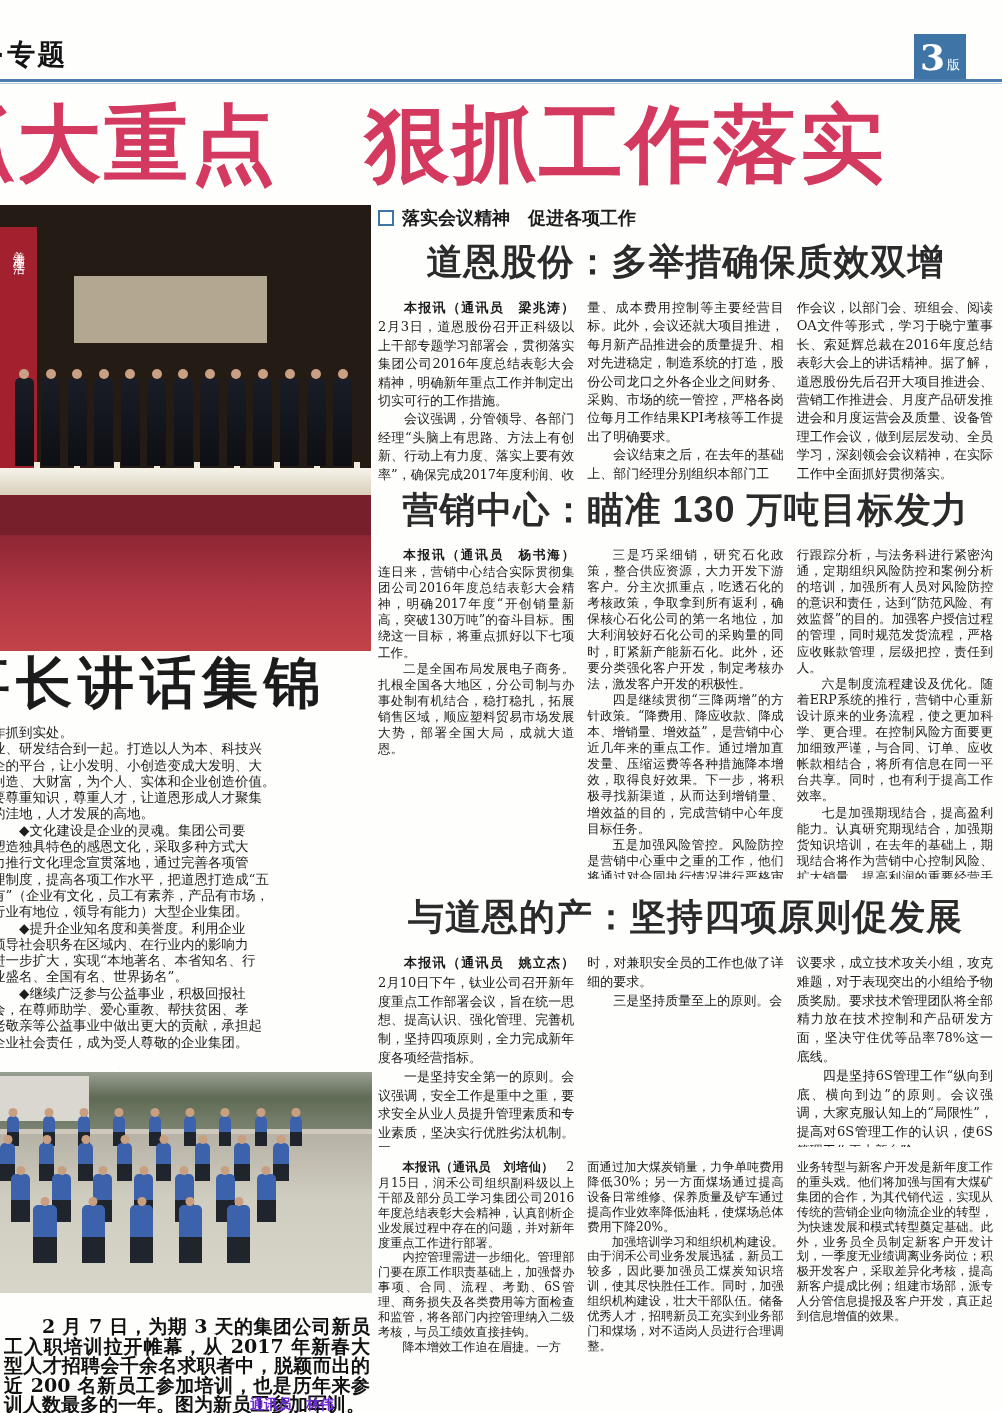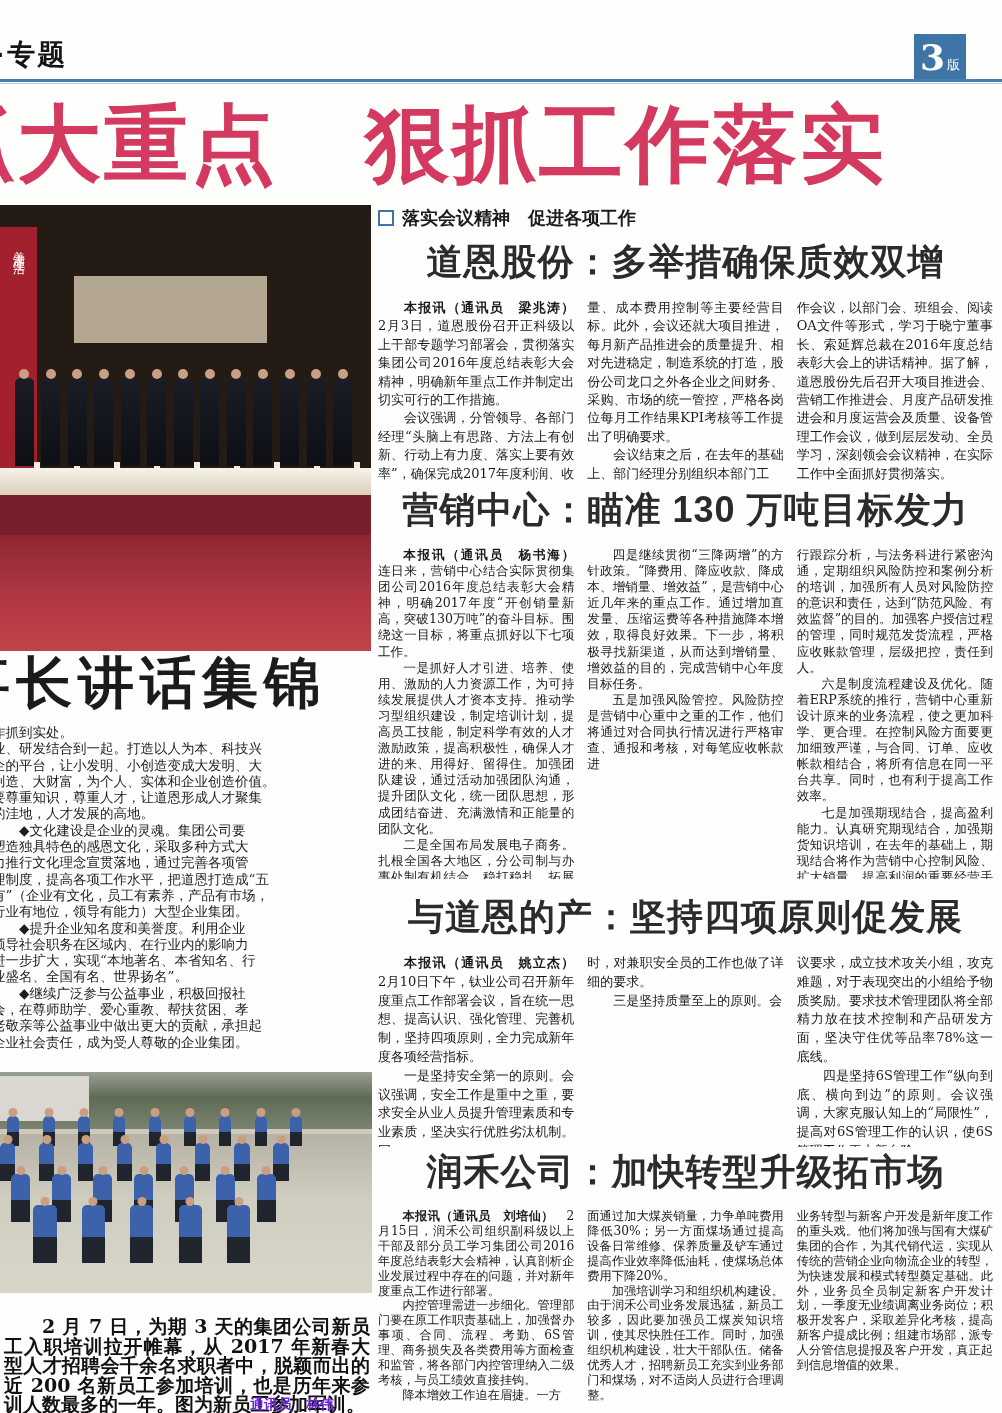--- a/index.html
+++ b/index.html
@@ -79,21 +79,21 @@
   .art-body{display:flex;gap:13px;overflow:hidden;margin-top:12px;}
   .art1 .art-body{height:184px;} .art2 .art-body{height:332px;}
   .art3 .art-body{height:193px;} .art4 .art-body{height:209px;}
   .colm{flex:1;text-align:justify;}
   .art1 .colm{font-size:13px;line-height:18.4px;}
   .art2 .colm{font-size:12.6px;line-height:16.1px;}
   .art3 .colm{font-size:13px;line-height:18.8px;}
   .art4 .colm{font-size:12.2px;line-height:14.9px;}
   .colm p{margin:0;}
   .colm p.ind{text-indent:2em;}
-  .colm b.lead{font-family:Liberation Serif, serif;font-weight:bold;}
+  .colm b.lead{font-family:Liberation Mono, monospace;font-weight:bold;}
 </style>
 </head>
 <body>
 
 <div class="page">
 
   <div class="section-label">·专题</div>
   <div class="page-badge">
     <span class="num">3</span>
     <span class="suffix">版</span>
@@ -216,24 +216,24 @@
           <p>作会议，以部门会、班组会、阅读OA文件等形式，学习于晓宁董事长、索延辉总裁在2016年度总结表彰大会上的讲话精神。据了解，道恩股份先后召开大项目推进会、营销工作推进会、月度产品研发推进会和月度运营会及质量、设备管理工作会议，做到层层发动、全员学习，深刻领会会议精神，在实际工作中全面抓好贯彻落实。</p>
         </div>
       </div>
   </section>
 
   <section class="art art2">
     <h2 class="art-head">营销中心：瞄准 130 万吨目标发力</h2>
     <div class="art-body">
         <div class="colm">
           <p class="ind"><b class="lead">本报讯（通讯员　杨书海）　</b>连日来，营销中心结合实际贯彻集团公司2016年度总结表彰大会精神，明确2017年度“开创销量新高，突破130万吨”的奋斗目标。围绕这一目标，将重点抓好以下七项工作。</p>
-          <p class="ind">一是抓好人才引进、培养、使用、激励的人力资源工作，为可持续发展提供人才资本支持。推动学习型组织建设，制定培训计划，提高员工技能，制定科学有效的人才激励政策，提高积极性，确保人才进的来、用得好、留得住。加强团队建设，通过活动加强团队沟通，提升团队文化，统一团队思想，形成团结奋进、充满激情和正能量的团队文化。</p>
           <p class="ind">二是全国布局发展电子商务。扎根全国各大地区，分公司制与办事处制有机结合，稳打稳扎，拓展销售区域，顺应塑料贸易市场发展大势，部署全国大局，成就大道恩。</p>
         </div>
         <div class="colm">
+          <p class="ind">三是巧采细销，研究石化政策，整合供应资源，大力开发下游客户。分主次抓重点，吃透石化的考核政策，争取拿到所有返利，确保核心石化公司的第一名地位，加大利润较好石化公司的采购量的同时，盯紧新产能新石化。此外，还要分类强化客户开发，制定考核办法，激发客户开发的积极性。</p>
           <p class="ind">四是继续贯彻“三降两增”的方针政策。“降费用、降应收款、降成本、增销量、增效益”，是营销中心近几年来的重点工作。通过增加直发量、压缩运费等各种措施降本增效，取得良好效果。下一步，将积极寻找新渠道，从而达到增销量、增效益的目的，完成营销中心年度目标任务。</p>
           <p class="ind">五是加强风险管控。风险防控是营销中心重中之重的工作，他们将通过对合同执行情况进行严格审查、通报和考核，对每笔应收帐款进</p>
         </div>
         <div class="colm">
           <p>行跟踪分析，与法务科进行紧密沟通，定期组织风险防控和案例分析的培训，加强所有人员对风险防控的意识和责任，达到“防范风险、有效监督”的目的。加强客户授信过程的管理，同时规范发货流程，严格应收账款管理，层级把控，责任到人。</p>
           <p class="ind">六是制度流程建设及优化。随着ERP系统的推行，营销中心重新设计原来的业务流程，使之更加科学、更合理。在控制风险方面要更加细致严谨，与合同、订单、应收帐款相结合，将所有信息在同一平台共享。同时，也有利于提高工作效率。</p>
           <p class="ind">七是加强期现结合，提高盈利能力。认真研究期现结合，加强期货知识培训，在去年的基础上，期现结合将作为营销中心控制风险、扩大销量、提高利润的重要经营手段，被更加广泛地采用，但要杜绝风险，严格监控和管理。</p>
         </div>
       </div>
   </section>
@@ -250,21 +250,20 @@
           <p class="ind">三是坚持质量至上的原则。会</p>
         </div>
         <div class="colm">
           <p>议要求，成立技术攻关小组，攻克难题，对于表现突出的小组给予物质奖励。要求技术管理团队将全部精力放在技术控制和产品研发方面，坚决守住优等品率78%这一底线。</p>
           <p class="ind">四是坚持6S管理工作“纵向到底、横向到边”的原则。会议强调，大家克服认知上的“局限性”，提高对6S管理工作的认识，使6S管理工作再上新台阶。</p>
         </div>
       </div>
   </section>
 
   <section class="art art4">
-    <h2 class="art-head">润禾公司：加快转型升级拓市场</h2>
     <div class="art-body">
         <div class="colm">
           <p class="ind"><b class="lead">本报讯（通讯员　刘培仙）　</b>2月15日，润禾公司组织副科级以上干部及部分员工学习集团公司2016年度总结表彰大会精神，认真剖析企业发展过程中存在的问题，并对新年度重点工作进行部署。</p>
           <p class="ind">内控管理需进一步细化。管理部门要在原工作职责基础上，加强督办事项、合同、流程、考勤、6S管理、商务损失及各类费用等方面检查和监管，将各部门内控管理纳入二级考核，与员工绩效直接挂钩。</p>
           <p class="ind">降本增效工作迫在眉捷。一方</p>
         </div>
         <div class="colm">
           <p>面通过加大煤炭销量，力争单吨费用降低30%；另一方面煤场通过提高设备日常维修、保养质量及铲车通过提高作业效率降低油耗，使煤场总体费用下降20%。</p>
           <p class="ind">加强培训学习和组织机构建设。由于润禾公司业务发展迅猛，新员工较多，因此要加强员工煤炭知识培训，使其尽快胜任工作。同时，加强组织机构建设，壮大干部队伍。储备优秀人才，招聘新员工充实到业务部门和煤场，对不适岗人员进行合理调整。</p>
         </div>

